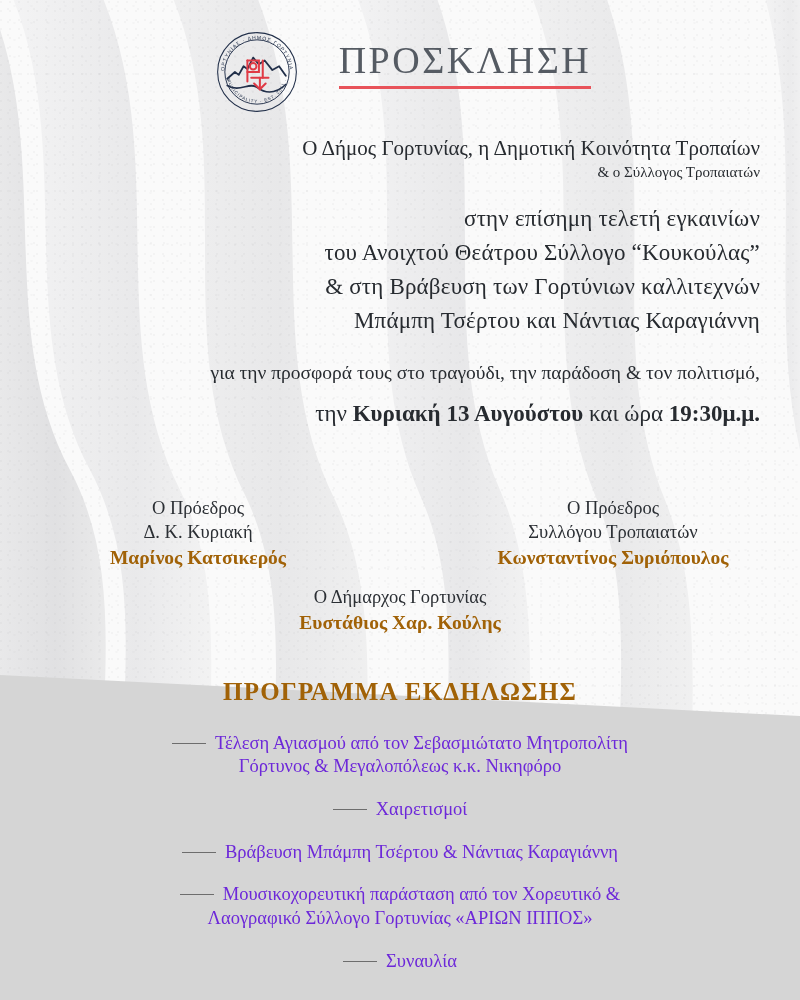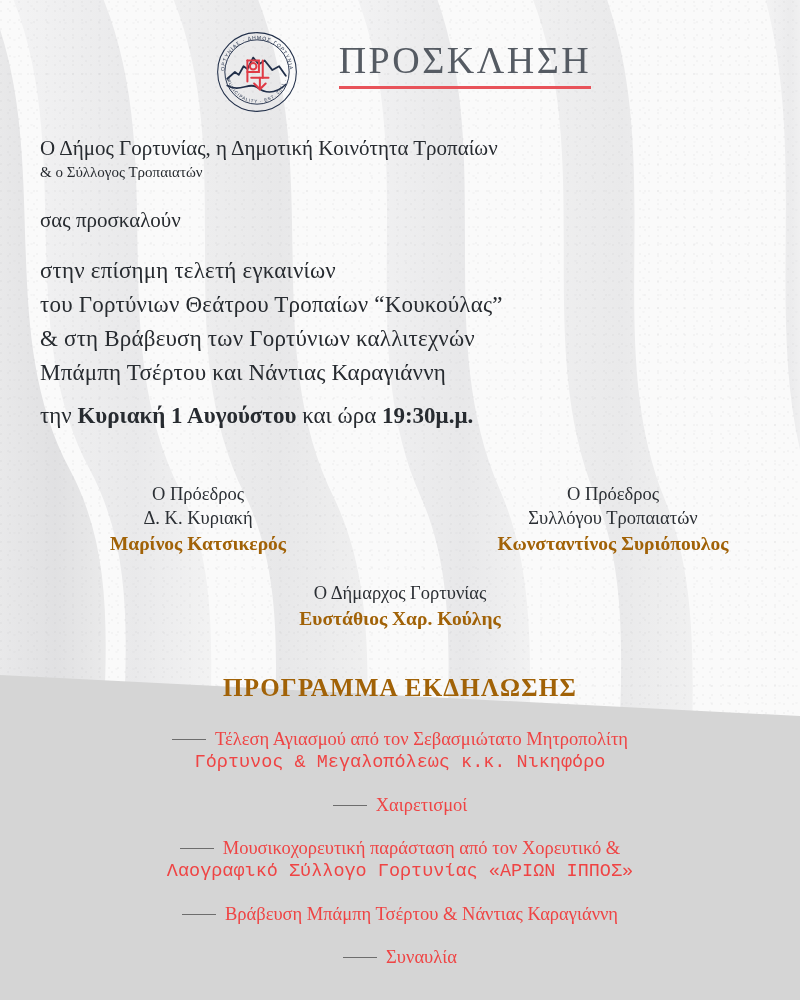--- a/index.html
+++ b/index.html
@@ -99,21 +99,21 @@
   }
   .title-rule {
     height: 2.5px;
     background: #e8535a;
     margin-top: 5px;
     width: 100%;
   }
 
   
   .invite {
-    text-align: left;
+    text-align: right;
     padding: 0 40px;
   }
   .line {
     color: #272b30;
     line-height: 1.34;
   }
   .l-host {
     font-size: 21px;
     margin-top: 18px;
   }
@@ -137,36 +137,36 @@
   }
   .l-date {
     font-size: 23px;
     margin-top: 12px;
   }
   .l-date b { font-weight: bold; }
 
   
   .sigs {
     position: relative;
-    margin-top: 52px;
+    margin-top: 68px;
     height: 82px;
   }
   .sig {
     position: absolute;
     text-align: center;
     line-height: 1.28;
   }
   .sig-left  { left: 38px;  width: 320px; }
   .sig-right { right: 22px; width: 330px; }
   .sig-role  { font-size: 18.5px; color: #2b2f34; }
   .sig-name  { font-size: 19.5px; font-weight: bold; color: #a16207; margin-top: 1px; }
 
   .sig-center {
     text-align: center;
-    margin-top: 16px;
+    margin-top: 6px;
     line-height: 1.3;
   }
 
   
   .program {
     text-align: center;
     padding-top: 42px;
   }
   .program-title {
     font-size: 25px;
@@ -174,33 +174,33 @@
     color: #a16207;
     letter-spacing: 1.2px;
   }
   .prog-list {
     margin-top: 26px;
   }
   .prog-item {
     display: block;
     margin-bottom: 19px;
     font-size: 18.5px;
-    color: #ef4444;
+    color: #6d28d9;
     line-height: 1.28;
     padding: 0 28px;
   }
   .prog-item .dash {
     display: inline-block;
     width: 34px;
     border-bottom: 1.6px solid #6d6d6d;
     vertical-align: 5px;
     margin-right: 9px;
   }
   .prog-item .txt { display: inline; }
-  .prog-item .txt .l2 { display: block; font-family: Liberation Mono, monospace; }
+  .prog-item .txt .l2 { display: block; }
 </style>
 </head>
 <body>
 
 <div id="page">
 
   <div class="bg-layer">
     <div class="bg-base"></div>
     <svg width="800" height="1000" viewBox="0 0 800 1000" preserveAspectRatio="none" style="position:absolute;inset:0;">
       <defs>
@@ -264,29 +264,29 @@
 
       <div class="title-wrap">
         <div class="title">ΠΡΟΣΚΛΗΣΗ</div>
         <div class="title-rule"></div>
       </div>
     </div>
 
     <div class="invite">
       <div class="line l-host">Ο Δήμος Γορτυνίας, η Δημοτική Κοινότητα Τροπαίων</div>
       <div class="line l-host2">&amp;  ο Σύλλογος Τροπαιατών</div>
-      <div class="line l-invite">σας προσκαλούν</div>
 
       <div class="line l-bold">στην επίσημη τελετή εγκαινίων</div>
-      <div class="line l-bold tight">του Γορτύνιων Θεάτρου Τροπαίων “Κουκούλας”</div>
+      <div class="line l-bold tight">του Ανοιχτού Θεάτρου Σύλλογο “Κουκούλας”</div>
       <div class="line l-bold tight">&amp; στη Βράβευση των Γορτύνιων καλλιτεχνών</div>
       <div class="line l-bold tight">Μπάμπη Τσέρτου και Νάντιας Καραγιάννη</div>
 
-
-      <div class="line l-date"><span>την </span><b>Κυριακή 1 Αυγούστου</b><span> και ώρα </span><b>19:30μ.μ.</b></div>
+      <div class="line l-offer">για την προσφορά τους στο τραγούδι, την παράδοση &amp; τον πολιτισμό,</div>
+
+      <div class="line l-date"><span>την </span><b>Κυριακή 13 Αυγούστου</b><span> και ώρα </span><b>19:30μ.μ.</b></div>
     </div>
 
     <div class="sigs">
       <div class="sig sig-left">
         <div class="sig-role">Ο Πρόεδρος</div>
         <div class="sig-role">Δ. Κ. Κυριακή</div>
         <div class="sig-name">Μαρίνος Κατσικερός</div>
       </div>
       <div class="sig sig-right">
         <div class="sig-role">Ο Πρόεδρος</div>
@@ -306,25 +306,25 @@
 
         <div class="prog-item">
           <span class="dash"></span><span class="txt"><span>Τέλεση Αγιασμού από τον Σεβασμιώτατο Μητροπολίτη</span><span class="l2">Γόρτυνος &amp; Μεγαλοπόλεως  κ.κ. Νικηφόρο</span></span>
         </div>
 
         <div class="prog-item">
           <span class="dash"></span><span class="txt"><span>Χαιρετισμοί</span></span>
         </div>
 
         <div class="prog-item">
+          <span class="dash"></span><span class="txt"><span>Βράβευση Μπάμπη Τσέρτου &amp;  Νάντιας Καραγιάννη</span></span>
+        </div>
+
+        <div class="prog-item">
           <span class="dash"></span><span class="txt"><span>Μουσικοχορευτική παράσταση από τον Χορευτικό &amp;</span><span class="l2">Λαογραφικό Σύλλογο Γορτυνίας «ΑΡΙΩΝ ΙΠΠΟΣ»</span></span>
-        </div>
-
-        <div class="prog-item">
-          <span class="dash"></span><span class="txt"><span>Βράβευση Μπάμπη Τσέρτου &amp;  Νάντιας Καραγιάννη</span></span>
         </div>
 
         <div class="prog-item">
           <span class="dash"></span><span class="txt"><span>Συναυλία</span></span>
         </div>
 
       </div>
     </div>
 
   </div>

